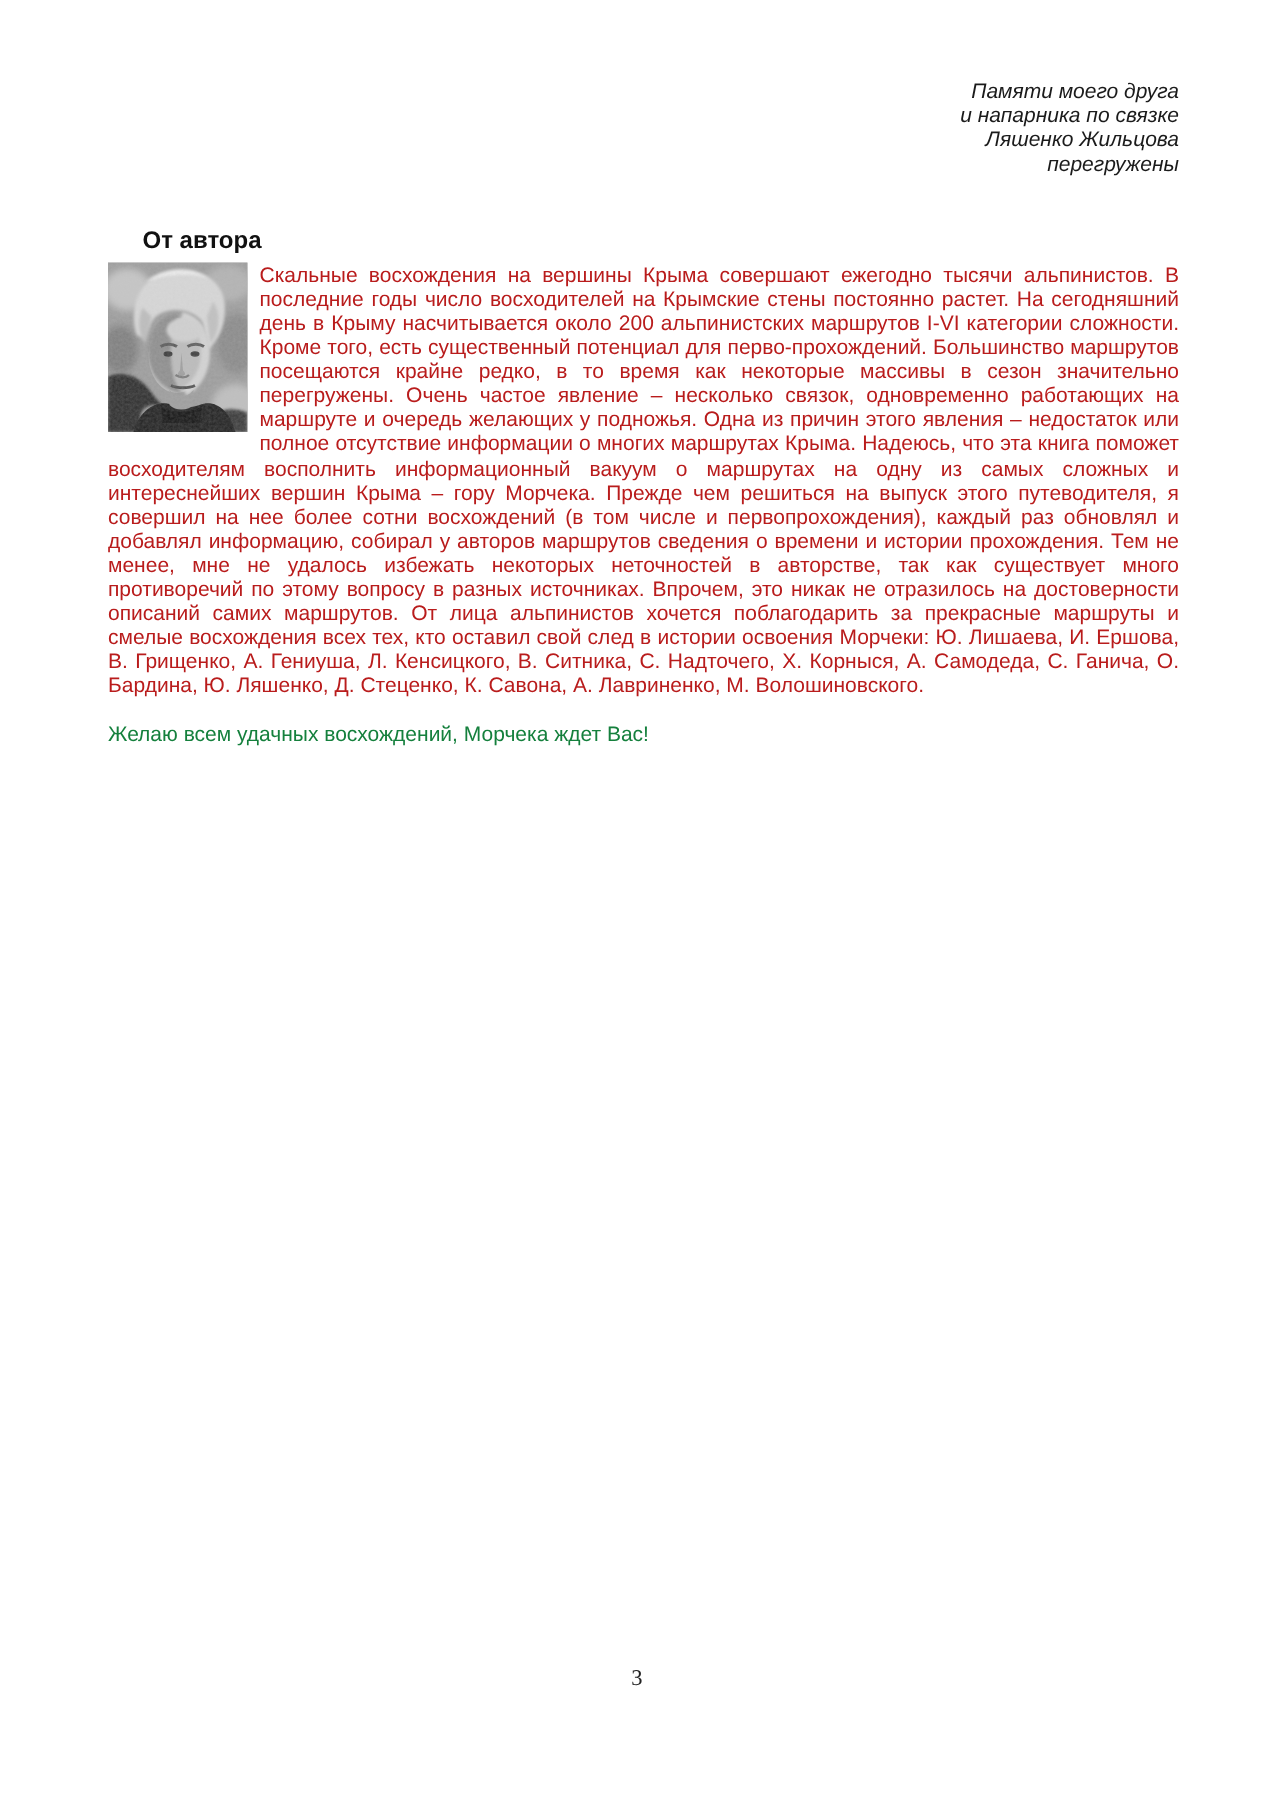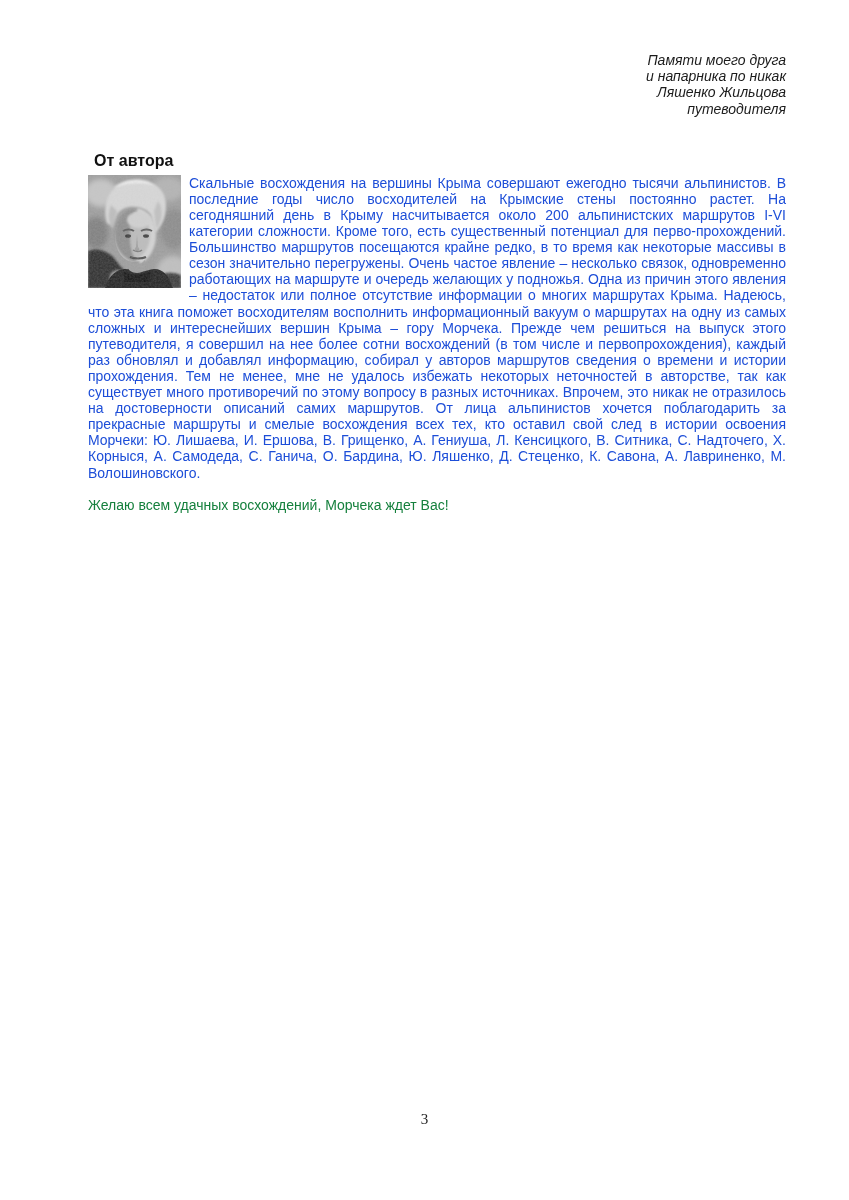--- a/index.html
+++ b/index.html
@@ -12,44 +12,44 @@
     width: 849px;
     height: 1200px;
     background: #ffffff;
     overflow: hidden;
     font-family: "Liberation Sans", "DejaVu Sans", sans-serif;
     color: #1b1b1b;
   }
   .content {
     position: absolute;
     top: 0;
-    left: 88px;
+    left: 72px;
     right: 63px;
   }
   .dedication {
     margin-top: 52px;
     text-align: right;
     font-style: italic;
     font-size: 14px;
     line-height: 16.2px;
     color: #1b1b1b;
   }
   .section-heading {
-    margin: 34px 0 0 6px;
+    margin: 34px 0 0 23px;
     font-size: 16px;
     font-weight: bold;
     line-height: 19px;
     color: #111111;
   }
   .author-para {
     margin: 5px 0 0 0;
     font-size: 14px;
     line-height: 16.1px;
     text-align: justify;
-    color: #1d4ed8;
+    color: #b91c1c;
   }
   .closing-line {
     margin: 16px 0 0 0;
     font-size: 14px;
     line-height: 16.1px;
     color: #15803d;
     clear: none;
   }
   .photo-frame {
     float: left;
@@ -73,23 +73,23 @@
   }
 </style>
 </head>
 <body>
 
 <div class="page">
   <div class="content">
 
     <div class="dedication">
       <div>Памяти моего друга</div>
-      <div>и напарника по никак</div>
+      <div>и напарника по связке</div>
       <div>Ляшенко Жильцова</div>
-      <div>путеводителя</div>
+      <div>перегружены</div>
     </div>
 
     <h1 class="section-heading">От автора</h1>
 
     <p class="author-para">
       <span class="photo-frame">
         <svg width="93" height="113" viewBox="0 0 93 113" aria-hidden="true">
           <defs>
             <filter id="soft" x="-30%" y="-30%" width="160%" height="160%">
                 <feGaussianBlur stdDeviation="2.6"></feGaussianBlur>

